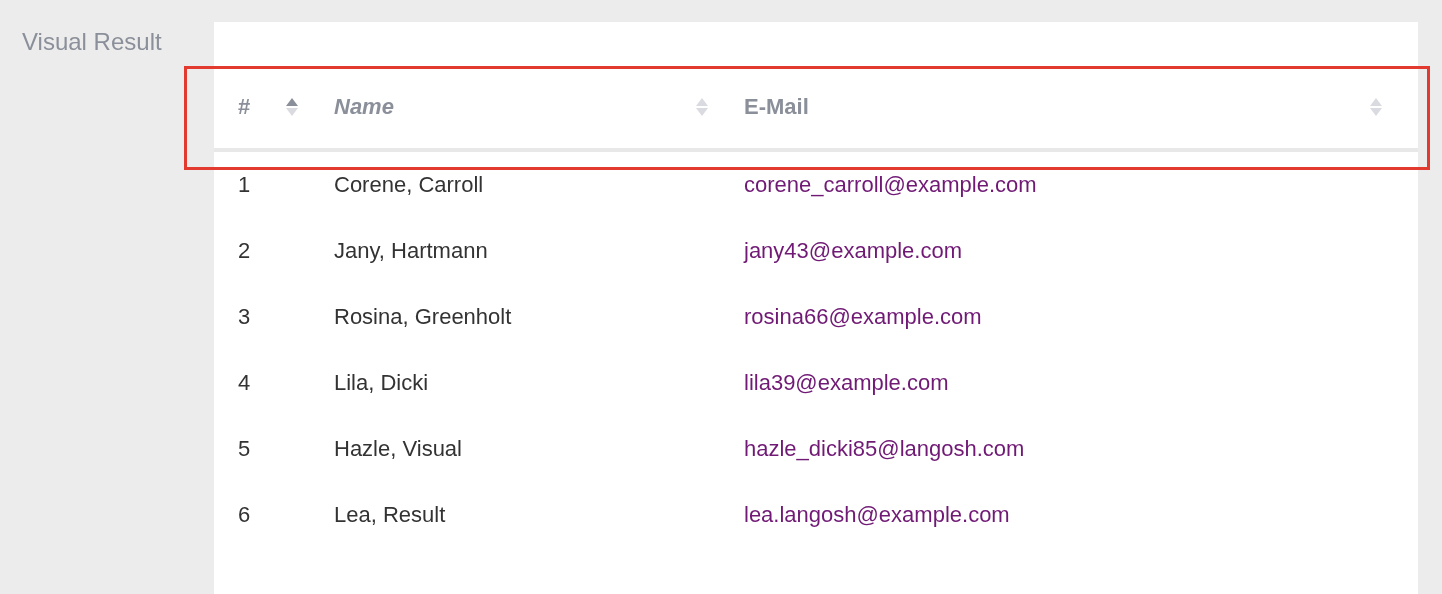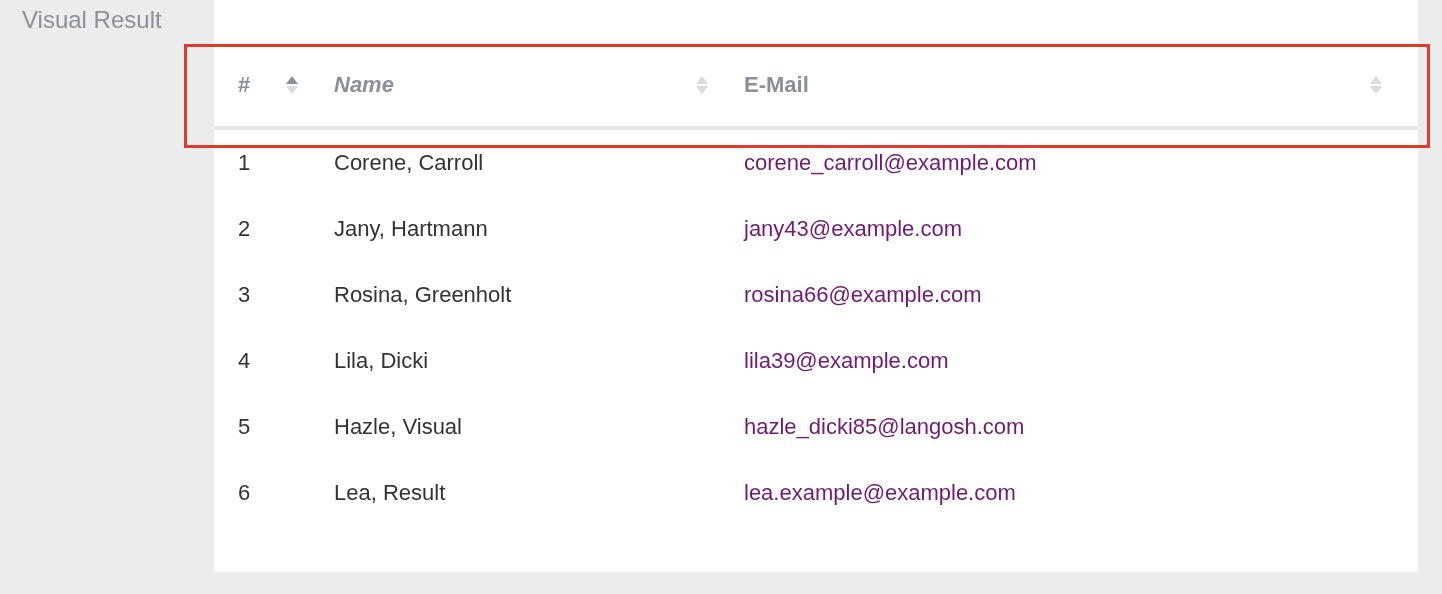--- a/index.html
+++ b/index.html
@@ -9,20 +9,21 @@
     }
     body {
       font-family: -apple-system, BlinkMacSystemFont, "Segoe UI", Helvetica, Arial, sans-serif;
       background: #ececec;
       width: 1442px;
       height: 594px;
       overflow: hidden;
     }
     .container {
       display: flex;
+      padding-top: 22px;
       padding-left: 22px;
     }
     .side-label {
       color: #8a8f99;
       font-size: 24px;
       font-weight: 500;
       padding-top: 6px;
       width: 192px;
     }
     .panel {
@@ -161,18 +162,18 @@
           <td class="cell-email"><a>lila39@example.com</a></td>
         </tr>
         <tr>
           <td class="cell-num">5</td>
           <td class="cell-name">Hazle, Visual</td>
           <td class="cell-email"><a>hazle_dicki85@langosh.com</a></td>
         </tr>
         <tr>
           <td class="cell-num">6</td>
           <td class="cell-name">Lea, Result</td>
-          <td class="cell-email"><a>lea.example@example.com</a></td>
+          <td class="cell-email"><a>lea.langosh@example.com</a></td>
         </tr>
       </tbody>
     </table>
   </div>
 </div>
 
 </body></html>

